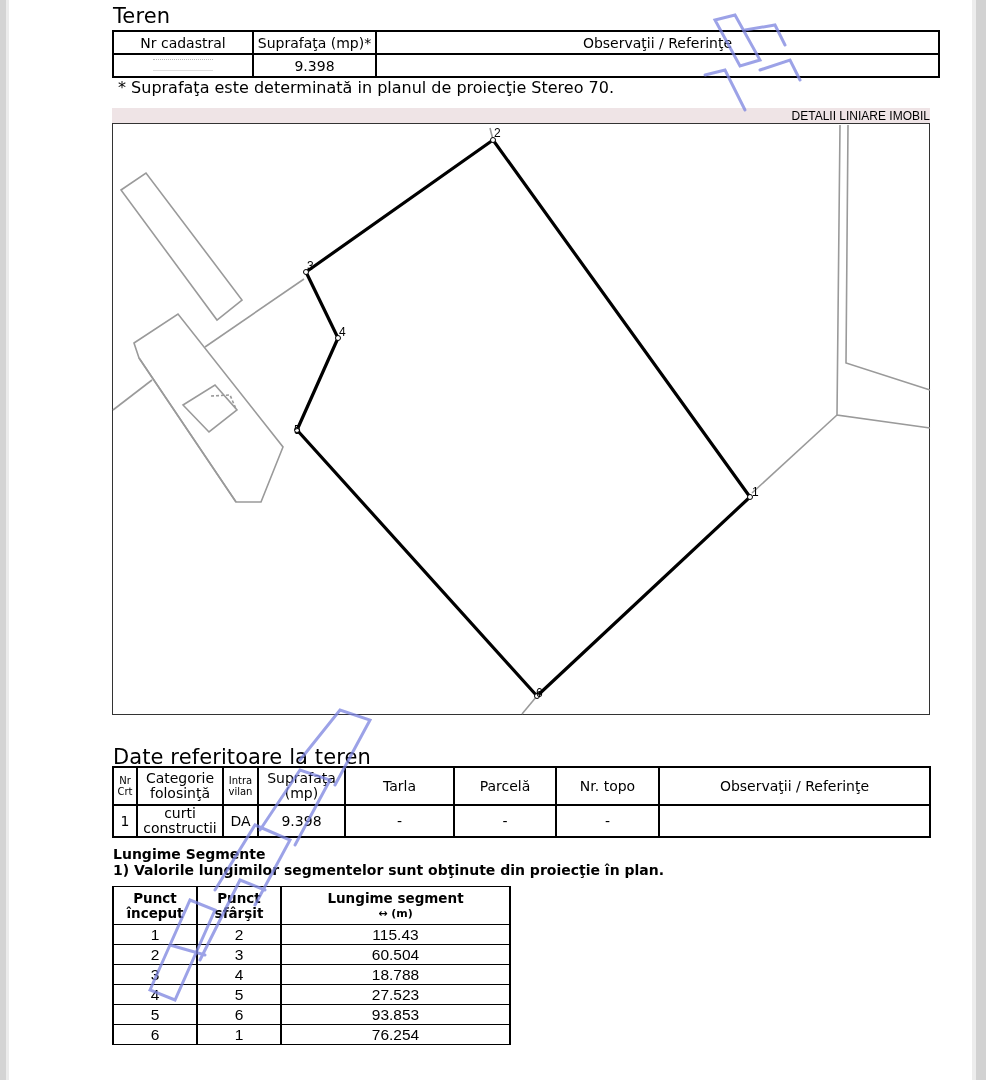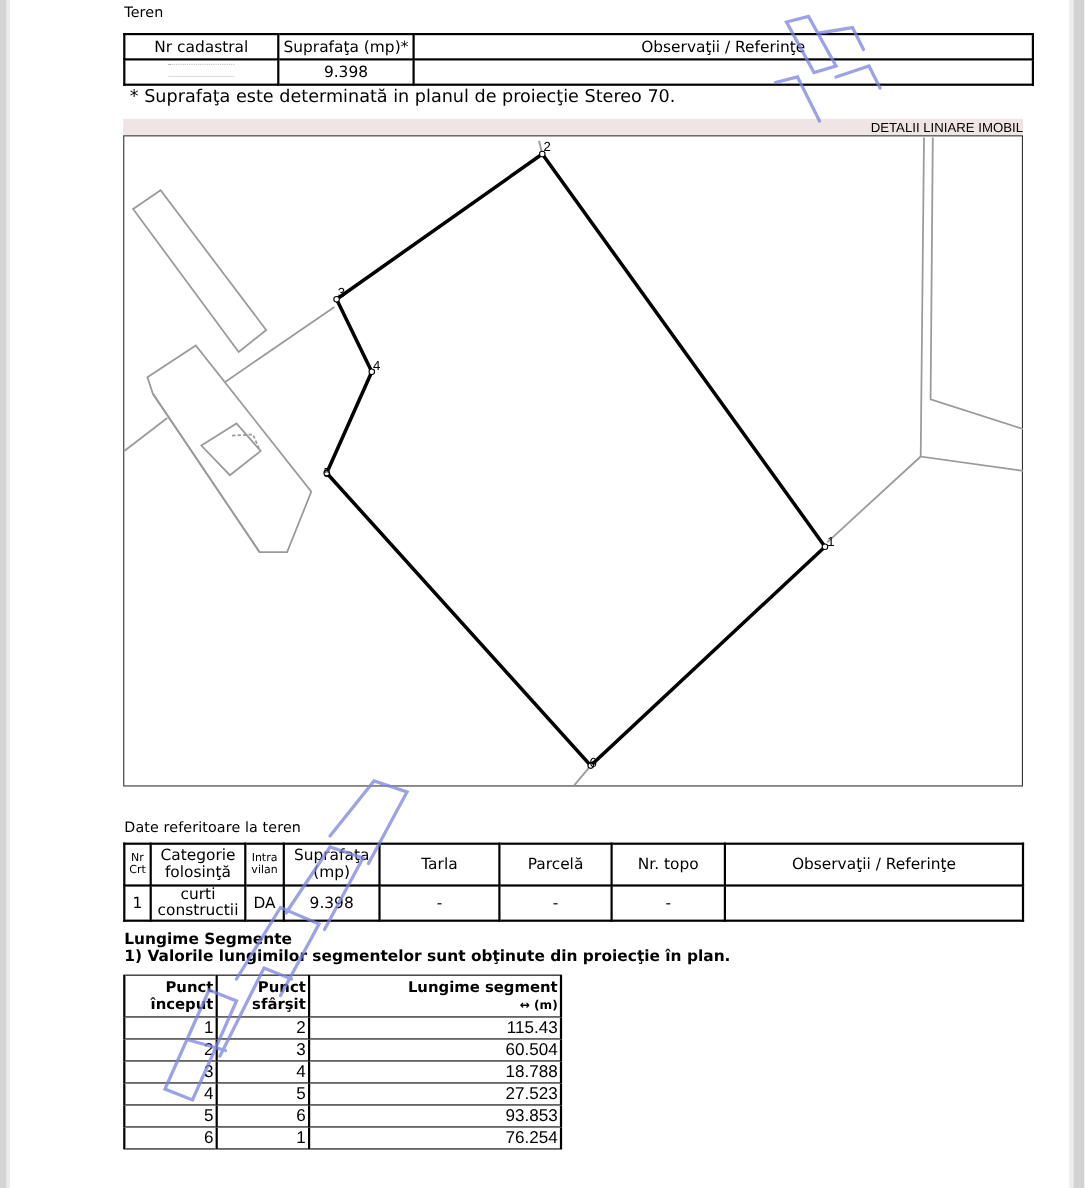--- a/index.html
+++ b/index.html
@@ -5,36 +5,36 @@
   html, body { margin:0; padding:0; }
   body {
     width:986px; height:1080px; position:relative; overflow:hidden;
     background:#ffffff; font-family:"DejaVu Sans", sans-serif; color:#000;
   }
   .edge-left { position:absolute; left:0; top:0; width:6px; height:1080px; background:#d4d4d4; }
   .edge-left-inner { position:absolute; left:6px; top:0; width:3px; height:1080px; background:#ececec; }
   .edge-right { position:absolute; left:976px; top:0; width:10px; height:1080px; background:#d2d2d2; }
   .edge-right-inner { position:absolute; left:972px; top:0; width:4px; height:1080px; background:#ededed; }
 
-  .h-title { position:absolute; font-size:13px; font-weight:normal; letter-spacing:0.1px; }
+  .h-title { position:absolute; font-size:21px; font-weight:normal; letter-spacing:0.1px; }
   table.grid { position:absolute; border-collapse:collapse; font-size:14px; }
   table.grid td { border:2px solid #000; text-align:center; padding:0; }
   .note { position:absolute; font-size:16px; }
 
   .plot-header { position:absolute; left:112px; top:108px; width:818px; height:15px;
     background:#efe4e6; font-family:"Liberation Sans", sans-serif; font-size:12px; text-align:right; line-height:16px; }
   .plot-frame { position:absolute; left:112px; top:123px; width:818px; height:592px; border:1.5px solid #333; box-sizing:border-box; }
   svg.plot { position:absolute; left:0; top:0; }
 
   .t2 td { font-size:14px; line-height:15px; }
   .t2 .small { font-size:10px; line-height:11px; }
 
   .seg-title { position:absolute; font-size:14px; font-weight:bold; }
   table.seg { position:absolute; left:112px; top:886px; border-collapse:collapse; font-family:"Liberation Sans", sans-serif; }
-  table.seg td { border:2px solid #000; border-top-width:1.5px; border-bottom-width:1.5px; text-align:right; padding:0 2px; font-size:15.5px; height:19px; }
+  table.seg td { border:2px solid #000; border-top-width:1.5px; border-bottom-width:1.5px; text-align:center; padding:0 2px; font-size:15.5px; height:19px; }
   table.seg tr.head td { font-family:"DejaVu Sans", sans-serif; font-weight:bold; font-size:13.5px; line-height:15px; height:37px; vertical-align:middle; }
 
   .watermark { position:absolute; pointer-events:none; }
 </style>
 </head>
 <body>
 
 <div class="edge-left"></div>
 <div class="edge-left-inner"></div>
 <div class="edge-right-inner"></div>

